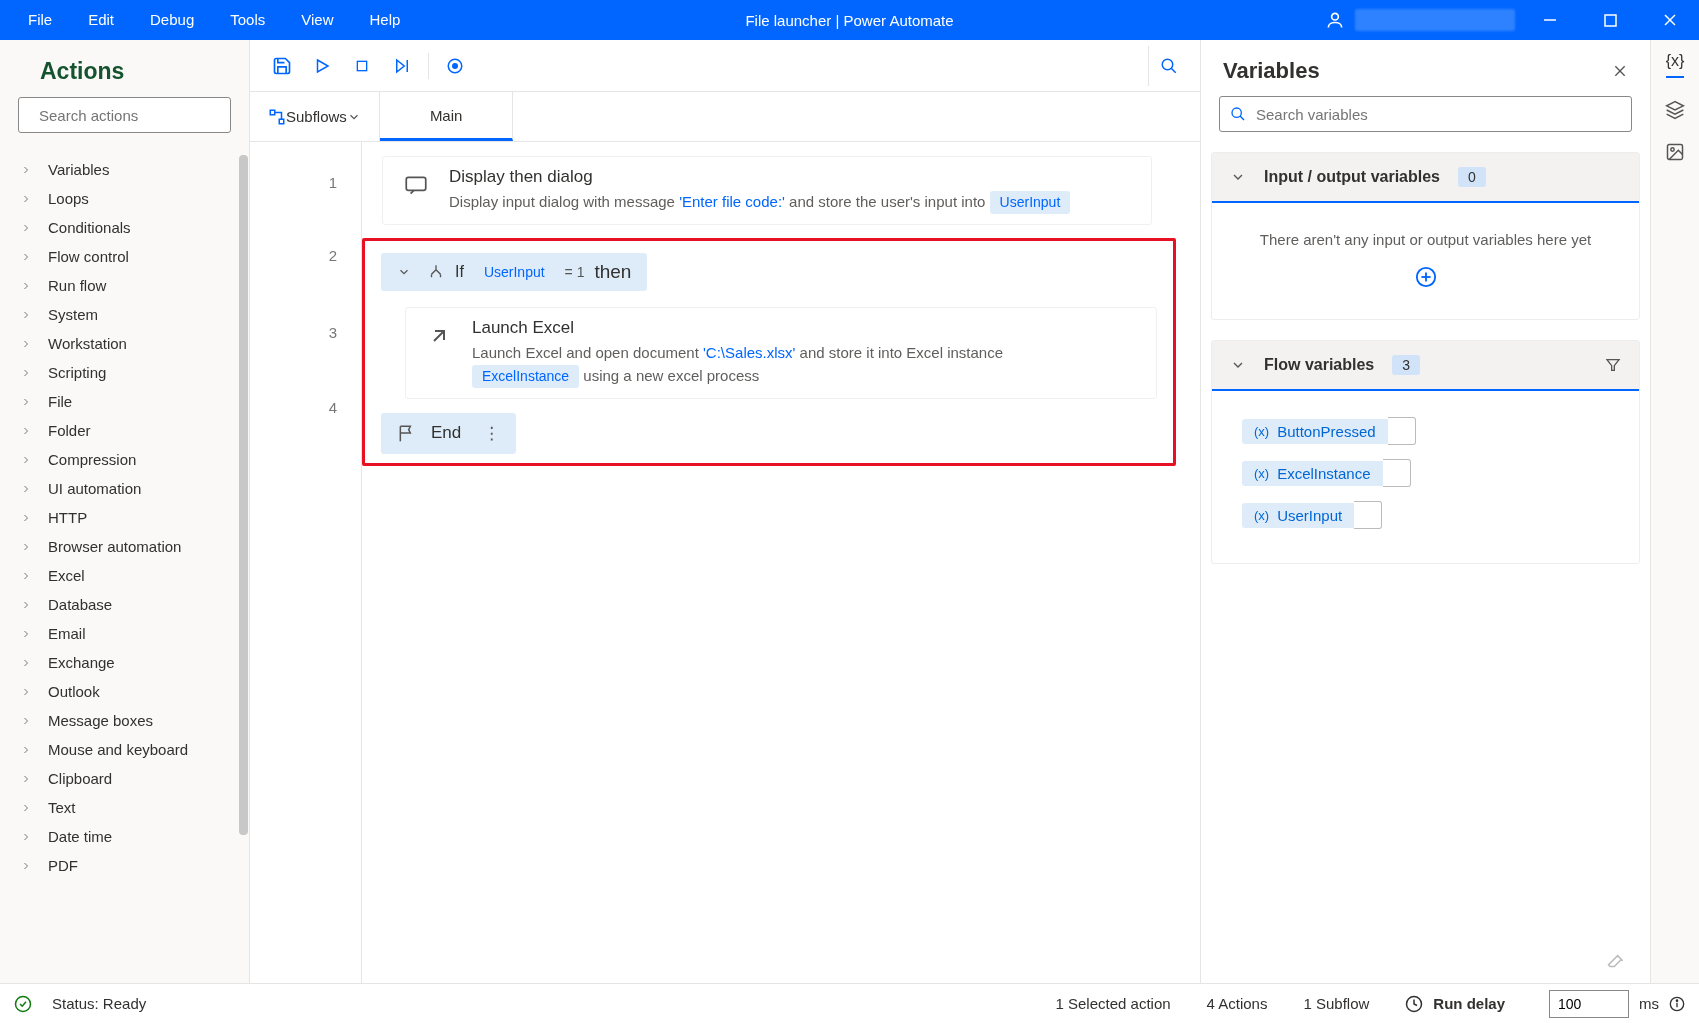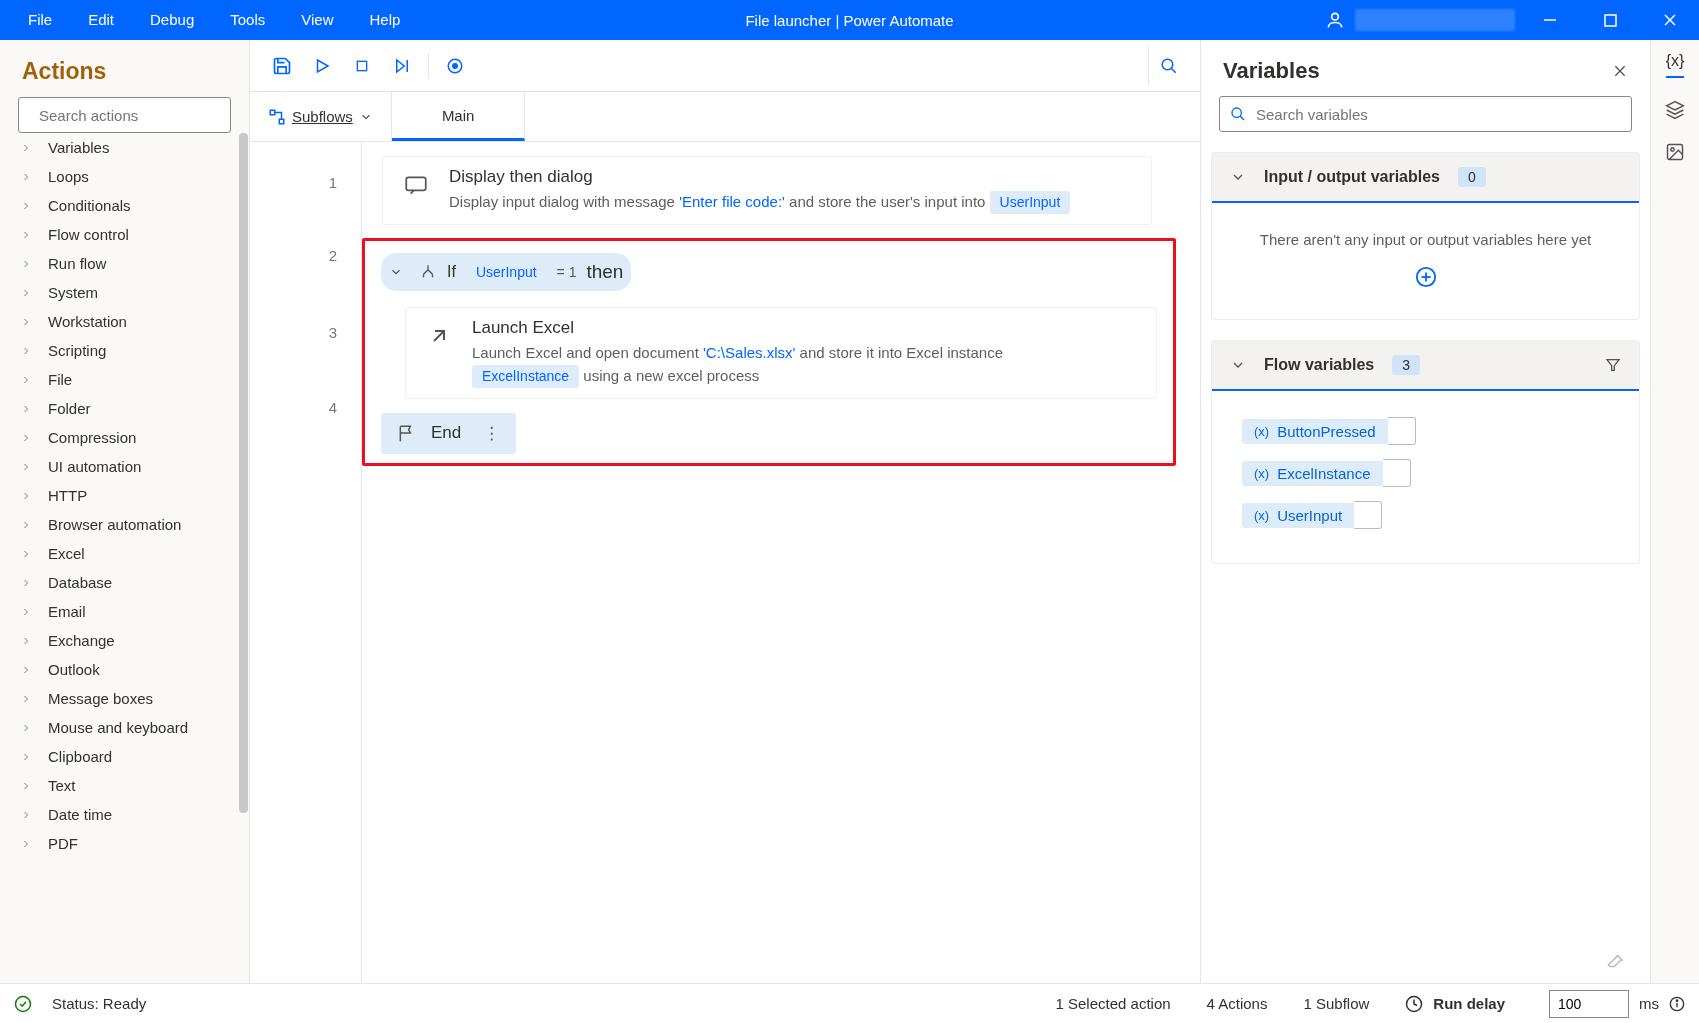--- a/index.html
+++ b/index.html
@@ -10,58 +10,58 @@
 .titlebar .menu-item { padding: 0 18px; line-height: 40px; cursor: pointer; }
 .titlebar .title { position: absolute; left: 50%; transform: translateX(-50%); }
 .titlebar .right { margin-left: auto; display: flex; align-items: center; gap: 10px; padding-right: 4px; }
 .titlebar .user-blur { width: 160px; height: 22px; background: rgba(255,255,255,.18); border-radius: 2px; filter: blur(1px); }
 .titlebar .win-btn { width: 50px; height: 40px; display: flex; align-items: center; justify-content: center; cursor: pointer; }
 
 .chrome { display: grid; grid-template-columns: 250px 1fr 450px 48px; grid-template-rows: 1fr; height: calc(1023px - 40px - 40px); }
 
 
 .actions-panel { border-right: 1px solid #e5e5e5; display: flex; flex-direction: column; background:#faf9f8;}
-.actions-header { font-size: 23px; font-weight: 600; padding: 18px 22px 12px; color:#a16207;}
-.search-box { margin: 0 18px 0; height: 36px; border: 1px solid #8a8886; border-radius: 3px; display: flex; align-items: center; padding: 0 10px; background: #fff; color:#605e5c; }
+.actions-header { font-size: 23px; font-weight: 600; padding: 18px 40px 12px; color:#14532d;}
+.search-box { margin: 0 18px 22px; height: 36px; border: 1px solid #8a8886; border-radius: 3px; display: flex; align-items: center; padding: 0 10px; background: #fff; color:#605e5c; }
 .search-box svg { color: #0066ff; }
 .search-box input { border: none; outline: none; flex: 1; font-size: 15px; margin-left: 10px; background: transparent; }
 .action-categories { overflow-y: auto; flex:1; padding-bottom:10px; position: relative;}
 .category { display: flex; align-items: center; padding: 6px 20px; font-size: 15px; cursor: pointer; color:#323130;}
 .category .chev { width: 14px; color: #777; margin-right: 14px; }
 .action-scrollbar { position:absolute; right:1px; top:0; width:9px; height:680px; background:#c8c8c8; border-radius:4px;}
 
 
 .center { display: flex; flex-direction: column; border-right:1px solid #e5e5e5;}
 .toolbar { height: 52px; border-bottom: 1px solid #e5e5e5; display: flex; align-items: center; padding: 0 12px; }
 .tbtn { width: 40px; height: 40px; display: flex; align-items: center; justify-content: center; color: #0066ff; cursor: pointer; }
 .tsep { width: 1px; height: 26px; background: #e5e5e5; margin: 0 6px; }
 .toolbar .flex { flex:1; }
 .search-btn { width:40px; height:40px; display:flex; align-items:center; justify-content:center; cursor:pointer; color:#0066ff; border-left:1px solid #e5e5e5; margin-left:auto;}
 
 .tabsbar { height: 50px; border-bottom: 1px solid #e5e5e5; display:flex; align-items:stretch; }
-.subflows-btn { display:flex; align-items:center; gap:6px; padding:0 18px; border-right:1px solid #e5e5e5; cursor:pointer; color:#323130; font-size:15px;text-decoration:underline;}
+.subflows-btn { display:flex; align-items:center; gap:0; padding:0 18px; border-right:1px solid #e5e5e5; cursor:pointer; color:#323130; font-size:15px;}
 .subflows-btn svg{color:#0066ff;}
 .tab { padding:0 50px; display:flex; align-items:center; font-size:15px; border-bottom:3px solid #0066ff; border-right:1px solid #e5e5e5; color:#323130;}
 
 .canvas { flex:1; display:flex; background:#fff; overflow:auto;}
 .gutter { width: 112px; border-right: 1px solid #e5e5e5; text-align: right; color:#777; font-size:15px; }
 .gutter .ln { padding-right: 24px; }
 .ln1{ margin-top:32px;} .ln2{ margin-top:56px;} .ln3{ margin-top:60px;} .ln4{ margin-top:58px;}
 .flowarea { flex:1; padding: 14px 20px; position:relative;}
 
 .step { border:1px solid #f0f0f0; border-radius:3px; padding:10px 18px; display:flex; gap:18px; align-items:flex-start; margin-bottom:14px; background:#fff;}
 .step .icon { width:30px; height:30px; display:flex; align-items:center; justify-content:center; color:#555; margin-top:3px;}
 .step .body .title { font-size:17px; color:#323130; margin-bottom:4px;}
 .step .body .desc { font-size:15px; color:#605e5c; line-height:1.5;}
 .token-blue { color:#0066ff; }
 .varchip { background:#deecf9; color:#0066ff; padding:1px 10px; border-radius:3px; font-size:14px; display:inline-block;}
 
 .redbox { border:3px solid #e81123; padding:2px; border-radius:2px; position:absolute; top:96px; left:0; right:24px;}
 
-.if-row { display:flex; align-items:center; gap:10px; background:#deecf9; width:fit-content; padding:8px 8px; border-radius:15px; margin:10px 14px 16px; font-size:16px; color:#323130;}
+.if-row { display:flex; align-items:center; gap:10px; background:#deecf9; width:fit-content; padding:8px 16px; border-radius:3px; margin:10px 14px 16px; font-size:16px; color:#323130;}
 .if-row .kw{ font-weight:400;}
 .if-row .chev-d{color:#555; margin-right:6px; cursor:pointer;}
 .nested { margin-left:38px; margin-right:14px;}
 .end-row{ display:flex; align-items:center; gap:14px; background:#deecf9; width:fit-content; padding:10px 16px; border-radius:3px; margin:14px 14px 10px; font-size:17px; color:#323130;}
 .more-v{ color:#555; padding-left:8px; cursor:pointer;}
 
 
 .vars-panel { display:flex; flex-direction:column; background:#fff; border-right:1px solid #e5e5e5;}
 .vars-header{ display:flex; align-items:center; padding:18px 22px 12px; font-size:22px; font-weight:600; color:#323130;}
 .vars-header .close{ margin-left:auto; cursor:pointer; color:#555;}

